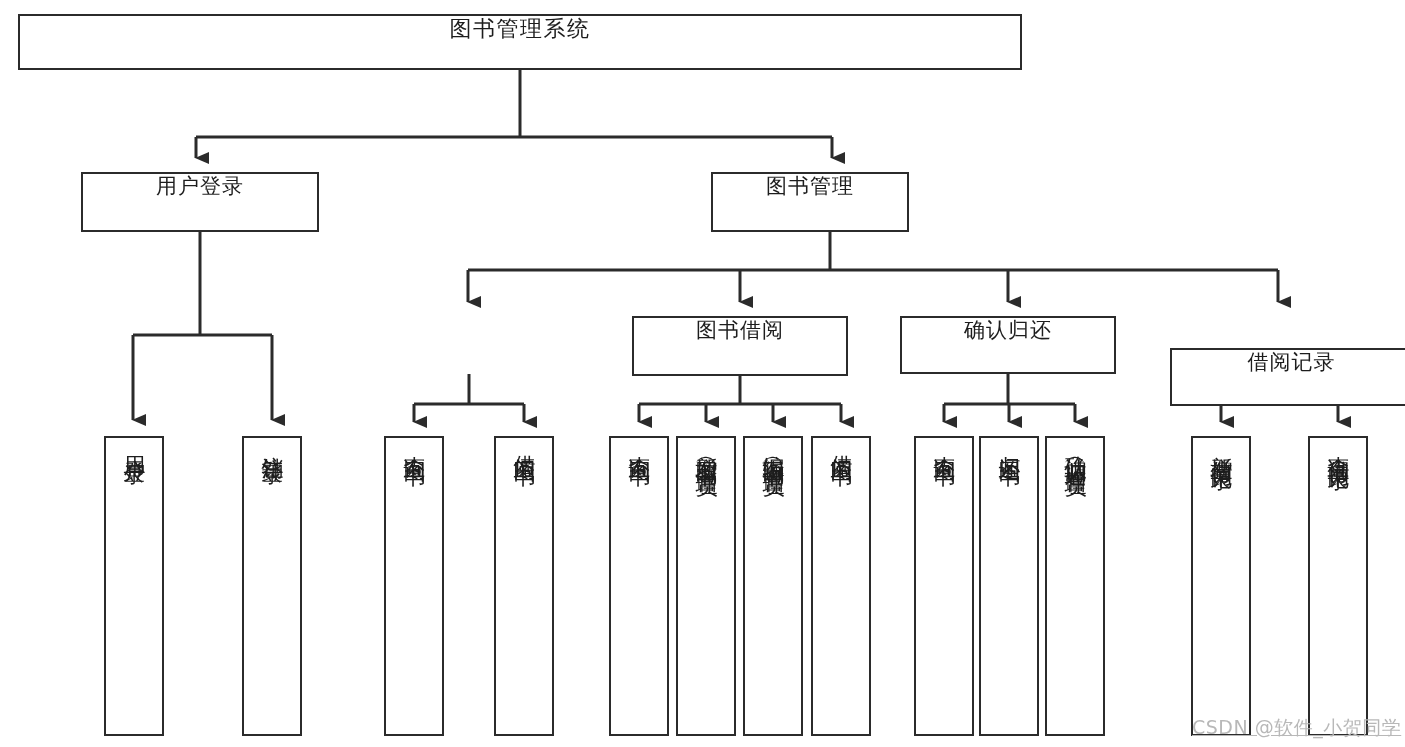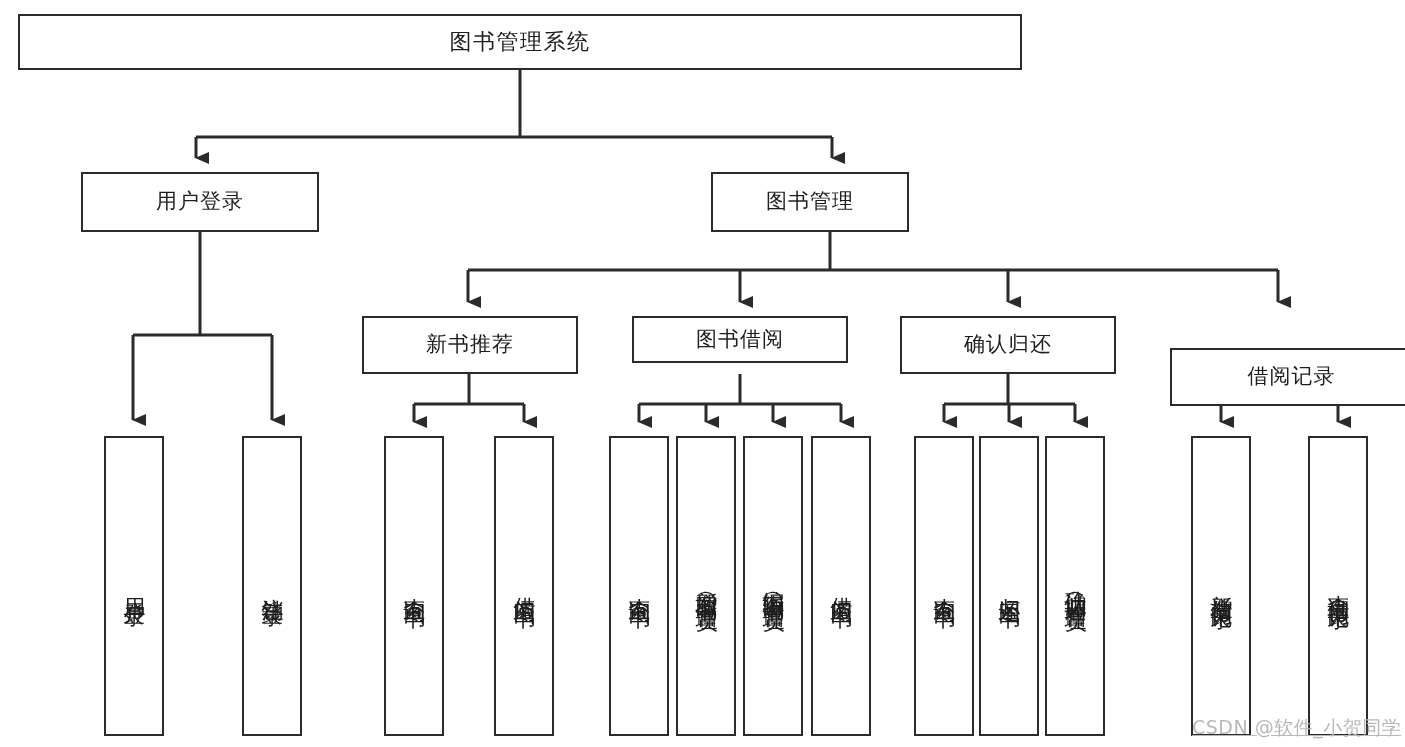--- a/index.html
+++ b/index.html
@@ -25,21 +25,21 @@
     width: 1405px;
     height: 747px;
     pointer-events: none;
   }
   .node {
     position: absolute;
     box-sizing: border-box;
     background: #ffffff;
     border: 2px solid #2b2b2b;
     display: flex;
-    align-items: center;
+    align-items: flex-start;
     justify-content: center;
     z-index: 2;
   }
   .node .label {
     color: #1d1d1d;
     line-height: 1.22;
     text-align: center;
     white-space: nowrap;
   }
   
@@ -129,24 +129,21 @@
     <span class="label">图书管理系统</span>
   </div>
 
   <div class="node horiz" style="left:81px; top:172px; width:238px; height:60px;">
     <span class="label">用户登录</span>
   </div>
   <div class="node horiz" style="left:711px; top:172px; width:198px; height:60px;">
     <span class="label">图书管理</span>
   </div>
 
-  <div class="node horiz" style="left:362px; top:316px; width:216px; height:58px;">
-    <span class="label">新书推荐</span>
-  </div>
-  <div class="node horiz" style="left:632px; top:316px; width:216px; height:47px;">
+  <div class="node horiz" style="left:632px; top:316px; width:216px; height:60px;">
     <span class="label">图书借阅</span>
   </div>
   <div class="node horiz" style="left:900px; top:316px; width:216px; height:58px;">
     <span class="label">确认归还</span>
   </div>
   <div class="node horiz" style="left:1170px; top:332px; width:243px; height:58px;margin-top:16px;">
     <span class="label">借阅记录</span>
   </div>
 
   <div class="node vert" style="left:104px; top:436px; width:60px; height:300px;">

